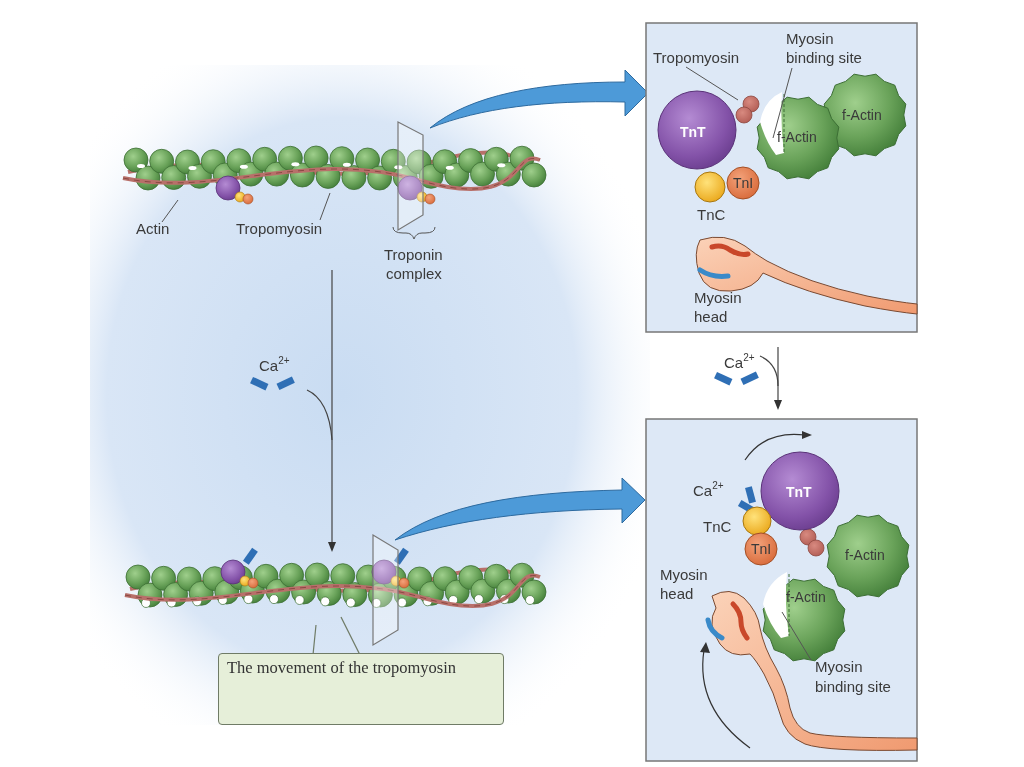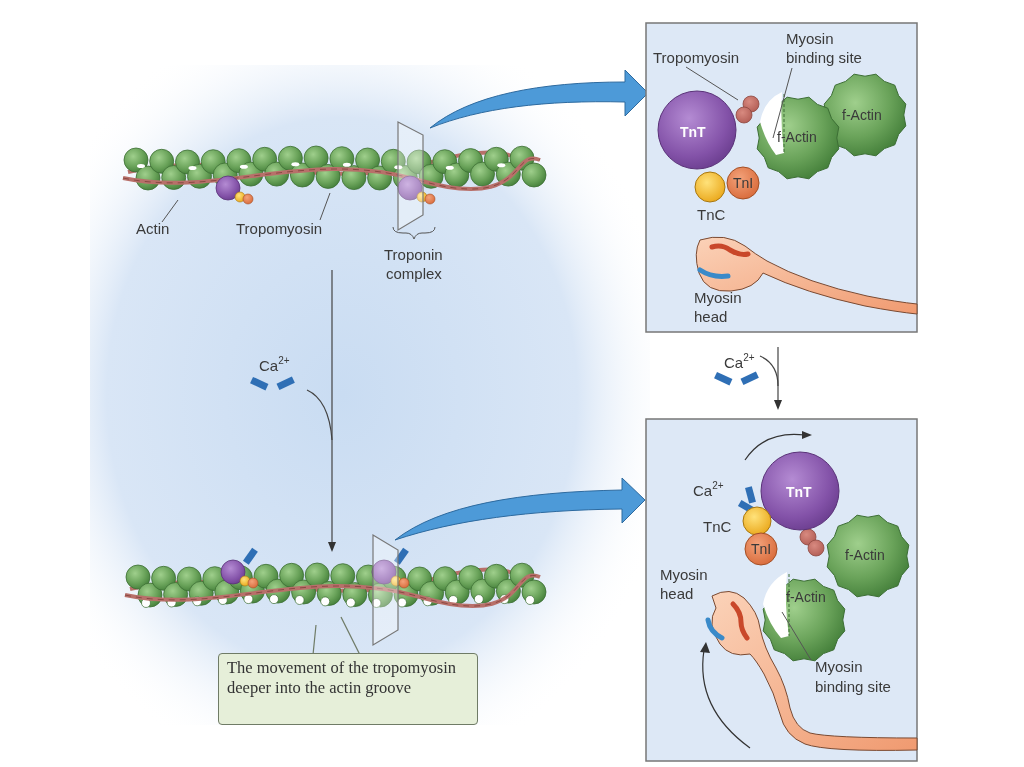--- a/index.html
+++ b/index.html
@@ -2,21 +2,21 @@
 <html><head>
 <meta charset="utf-8">
 <style>
   html,body{margin:0;padding:0;background:#ffffff;}
   body{width:1024px;height:767px;position:relative;overflow:hidden;font-family:"Liberation Sans",sans-serif;color:#333;}
   #stage{position:absolute;left:0;top:0;width:1024px;height:767px;}
   .lbl{font-family:"Liberation Sans",sans-serif;font-size:15px;fill:#3a3a3a;}
   .lbl-w{font-family:"Liberation Sans",sans-serif;font-size:14px;font-weight:bold;fill:#ffffff;}
   .lbl-d{font-family:"Liberation Sans",sans-serif;font-size:14px;fill:#3a3a3a;}
   .sup{font-size:10px;}
-  .caption-box{position:absolute;left:218px;top:653px;width:260px;height:72px;background:#e6efd9;border:1.5px solid #6f7b66;border-radius:4px;box-sizing:border-box;padding:4px 8px;font-family:"Liberation Serif",serif;font-size:16.5px;line-height:20px;color:#333;}
+  .caption-box{position:absolute;left:218px;top:653px;width:286px;height:72px;background:#e6efd9;border:1.5px solid #6f7b66;border-radius:4px;box-sizing:border-box;padding:4px 8px;font-family:"Liberation Serif",serif;font-size:16.5px;line-height:20px;color:#333;}
   .caption-box span{display:block;white-space:nowrap;}
 </style>
 </head>
 <body>
 
 <svg id="stage" width="1024" height="767" viewBox="0 0 1024 767" xmlns="http://www.w3.org/2000/svg">
   <defs>
     <radialGradient id="bgGrad" cx="0.45" cy="0.5" r="0.6">
       <stop offset="0" stop-color="#c9dcf2"></stop>
       <stop offset="0.7" stop-color="#d9e6f6"></stop>
@@ -269,14 +269,13 @@
     <path d="M750,748 q-55,-40 -46,-98" fill="none" stroke="#333" stroke-width="1.2"></path>
     <polygon points="700,652 706,642 710,653" fill="#333"></polygon>
     <line x1="782" y1="612" x2="811" y2="660" stroke="#555" stroke-width="1"></line>
     <text class="lbl" x="815" y="672">Myosin</text>
     <text class="lbl" x="815" y="692">binding site</text>
   </g>
 </svg>
 
 <div class="caption-box">
   <span>The movement of the tropomyosin</span>
-  <span>deeper into the actin groove</span>
 </div>
 
 </body></html>

